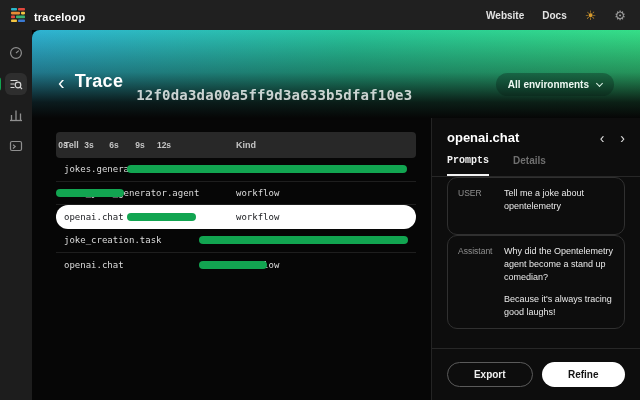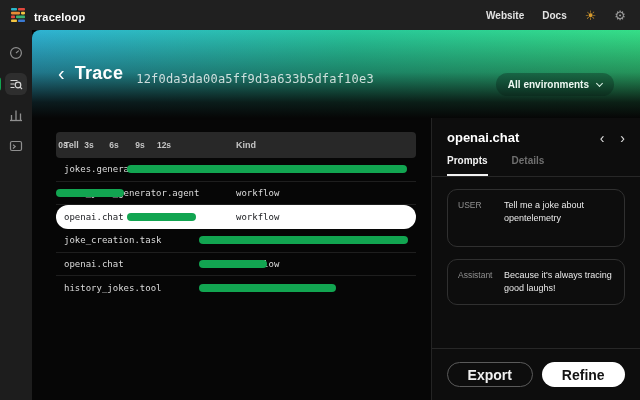--- a/index.html
+++ b/index.html
@@ -28,22 +28,22 @@
   .rail-item svg { display:block; }
 
   
   .hero { position:absolute; left:32px; top:30px; width:608px; height:88px; border-top-left-radius:8px; z-index:3;
           background:
             linear-gradient(to bottom, rgba(6,6,6,0) 0%, rgba(6,6,6,.35) 48%, rgba(6,6,6,.88) 82%, #060606 100%),
             linear-gradient(100deg, var(--gradient-left,#2fb3d4) 0%, #28c79b 52%, var(--gradient-right,#36e087) 100%); }
   .hero-row { display:flex; align-items:center; padding:30px 0 0 26px; }
   .back { color:#fff; font-size:20px; line-height:1; cursor:pointer; margin-right:10px; font-weight:400; }
   .hero-title { font-size:18px; font-weight:700; color:#fff; letter-spacing:.3px; }
-  .hero-id { font-family:"DejaVu Sans Mono", monospace; font-size:12px; color:rgba(255,255,255,.78);
-             margin-left:13px; margin-top:12px; letter-spacing:.2px; }
+  .hero-id { font-family:"DejaVu Sans Mono", monospace; font-size:14px; color:rgba(255,255,255,.78);
+             margin-left:13px; margin-top:27px; letter-spacing:.2px;font-weight:bold; }
   .env-pill { position:absolute; right:26px; top:43px; height:23px; border-radius:12px;
               background:rgba(5,25,18,.32); display:flex; align-items:center; gap:8px; padding:0 12px;
               cursor:pointer; }
   .env-pill span { font-size:10px; font-weight:700; color:#eef8f2; }
   .chev-down { width:5px; height:5px; border-right:1.4px solid #dff3e8; border-bottom:1.4px solid #dff3e8;
                transform:rotate(45deg); margin-top:-2px; }
 
   
   .table-area { position:absolute; left:32px; top:118px; width:399px; height:282px; z-index:2; }
   .trace-table { position:absolute; left:24px; top:14px; width:360px; }
@@ -65,32 +65,32 @@
   
   .panel { position:absolute; left:431px; top:118px; width:209px; height:282px; background:#0d0d0d;
            border-left:1px solid #242424; z-index:2; }
   .panel-inner { padding:12px 15px 0 15px; }
   .panel-titlerow { display:flex; align-items:center; }
   .panel-title { font-size:13px; font-weight:700; color:#fff; flex:1; }
   .pager { display:flex; gap:16px; }
   .pager-btn { color:#e0e0e0; font-size:14px; line-height:1; cursor:pointer; }
   .tabs { display:flex; gap:24px; margin:10px -15px 0 -15px; padding:0 15px; border-bottom:1px solid #272727; }
   .tab { font-size:10px; font-weight:700; padding-bottom:8px; cursor:pointer; border-bottom:2px solid transparent; }
-  .tab.active { color:#f2f2f2; border-bottom-color:#f2f2f2; }
+  .tab.active { color:#f2f2f2; border-bottom-color:#f2f2f2;font-family:Liberation Mono, monospace; }
   .tab.inactive { color:#6f6f6f; }
-  .msg-box { margin-top:12px; border:1px solid #303030; border-radius:10px; padding:9px 10px;
+  .msg-box { margin-top:0; border:1px solid #303030; border-radius:10px; padding:9px 10px;
              display:flex; align-items:flex-start; }
   .msg-box.prompt { height:58px; }
   .role { width:46px; flex:none; font-size:8.5px; color:#8f8f8f; padding-top:1px; }
   .msg-text { font-size:9px; color:#e9e9e9; line-height:1.45; }
   .msg-text p + p { margin-top:9px; }
   .section-label { margin-top:16px; font-size:10px; font-weight:700; color:#ececec; }
   .panel-footer { position:absolute; left:0; right:0; bottom:0; height:52px; border-top:1px solid #272727;
                   display:flex; gap:9px; padding:13px 15px; }
-  .btn { flex:1; height:25px; border-radius:13px; font-size:14px; font-weight:700; display:flex;
+  .btn { flex:1; height:25px; border-radius:13px; font-size:10px; font-weight:700; display:flex;
          align-items:center; justify-content:center; cursor:pointer; font-family:"Liberation Sans",sans-serif; }
   .btn-outline { background:transparent; border:1px solid #5a5a5a; color:#f0f0f0; }
   .btn-solid { background:#fff; border:none; color:#141414; }
 </style>
 </head>
 <body>
 
 <div class="topbar">
   <div class="brand">
     <svg width="16" height="16" viewBox="0 0 16 16">
@@ -185,25 +185,20 @@
     <div class="t-row">
       <span class="cell c-name">joke_creation.task</span>
       <span class="cell c-kind">workflow</span>
       <span class="c-time"><i class="bar" style="left: 39.7%; width: 58%;"></i></span>
     </div>
     <div class="t-row">
       <span class="cell c-name">openai.chat</span>
       <span class="cell c-kind">workflow</span>
       <span class="c-time"><i class="bar" style="left: 39.7%; width: 19%;"></i></span>
     </div>
-    <div class="t-row">
-      <span class="cell c-name">history_jokes.tool</span>
-      <span class="cell c-kind">workflow</span>
-      <span class="c-time"><i class="bar" style="left: 39.7%; width: 38%;"></i></span>
-    </div>
   </div>
 </div>
 
 <div class="panel">
   <div class="panel-inner">
     <div class="panel-titlerow">
       <span class="panel-title">openai.chat</span>
       <span class="pager">
         <span class="pager-btn">‹</span>
         <span class="pager-btn">›</span>
@@ -216,20 +211,21 @@
 
     <div class="msg-box prompt">
       <span class="role">USER</span>
       <span class="msg-text">Tell me a joke about opentelemetry</span>
     </div>
 
 
     <div class="msg-box">
       <span class="role">Assistant</span>
       <span class="msg-text">
+        <p>Why did the Opentelemetry agent become a stand up comedian?</p>
         <p>Because it's always tracing good laughs!</p>
       </span>
     </div>
   </div>
 
   <div class="panel-footer">
     <button class="btn btn-outline">Export</button>
     <button class="btn btn-solid">Refine</button>
   </div>
 </div>

